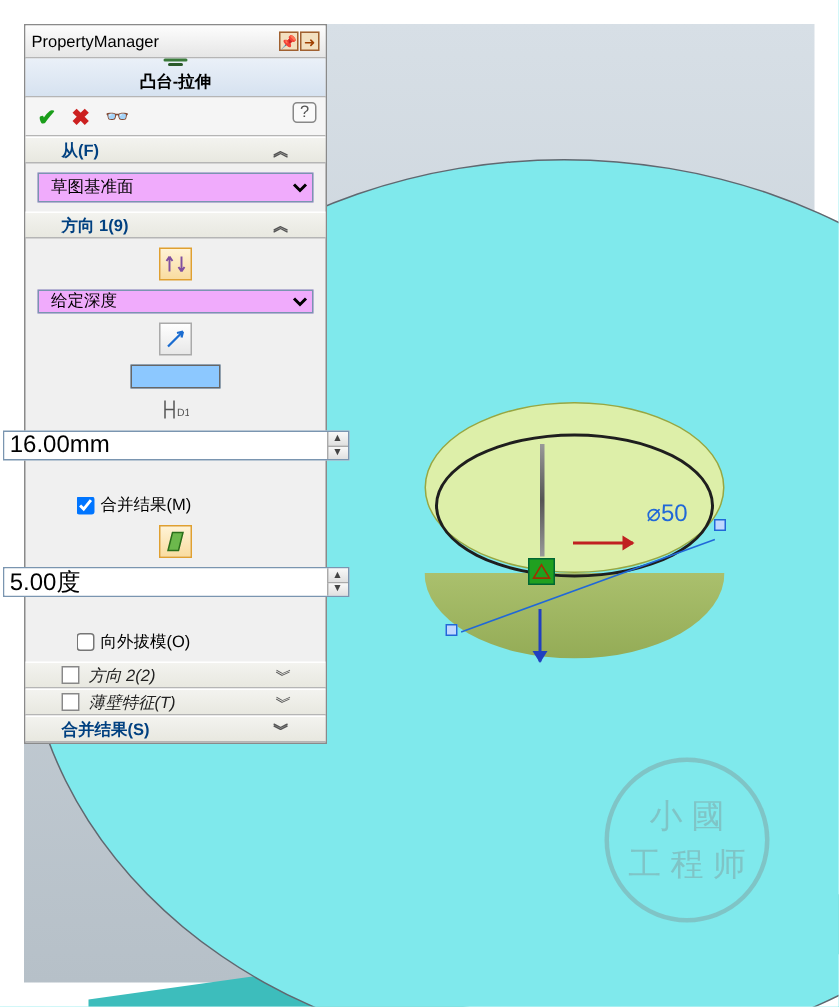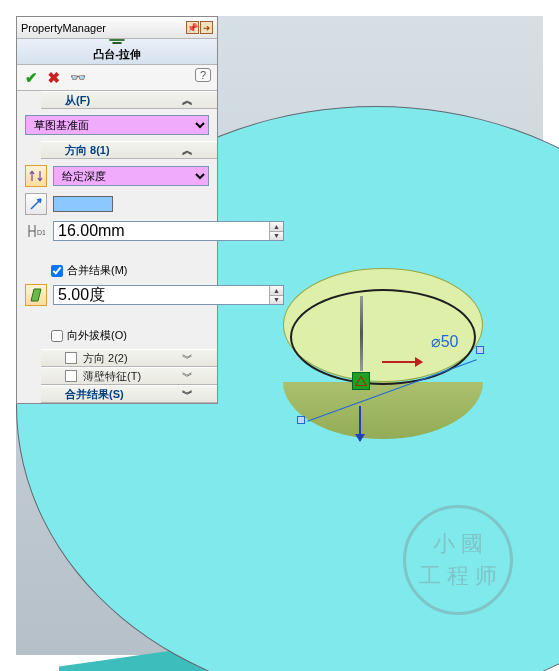--- a/index.html
+++ b/index.html
@@ -53,30 +53,30 @@
     .feat-title { display:flex; align-items:center; gap:6px; height:26px; padding:0 6px; background:linear-gradient(#eaf0f8,#d6e2f0); border-bottom:1px solid #b5b5b5;flex-direction:column; }
     .feat-title .qm{ margin-left:auto;width:16px;height:16px;border:1px solid #888;border-radius:3px;background:#fafafa;display:flex;align-items:center;justify-content:center;color:#555;}
     .feat-ico{width:16px;height:16px;background:#68c068;border:1px solid #3a7a3a;position:relative;border-radius:2px;}
     .feat-ico::before{content:'';position:absolute;inset:2px;border:1px solid #2a5a2a;border-radius:1px;}
     
     .okrow{ display:flex; align-items:center; gap:10px; height:26px; padding:0 8px; border-bottom:1px solid #b5b5b5; background:#f5f5f5;}
     .ok{ color:#1a9e1a; font-size:15px; font-weight:bold;}
     .cancel{ color:#cc2020; font-size:15px; font-weight:bold;}
     .glasses{ color:#c08000; font-size:13px; }
     
-    .group-hdr{ display:flex; align-items:center; justify-content:space-between; height:18px; padding:0 24px; background:linear-gradient(#f3f3ef,#e8e8e0); border-top:1px solid #fff; border-bottom:1px solid #b5b5b5; color:#004080; font-size:11px; font-weight:bold; cursor:pointer;margin-left:24px;}
+    .group-hdr{ display:flex; align-items:center; justify-content:space-between; height:18px; padding:0 24px; background:linear-gradient(#f3f3ef,#e8e8e0); border-top:1px solid #fff; border-bottom:1px solid #b5b5b5; color:#004080; font-size:11px; font-weight:bold; cursor:pointer;}
     .chev{ font-size:11px; color:#555;}
     .group-body{ padding:6px 8px; display:flex; flex-direction:column; gap:6px; }
     .group-hdr.stub .sq{ width:12px;height:12px;border:1px solid #888;background:#fff;margin-right:4px;}
-    .group-hdr.stub{ justify-content:space-between; gap:2px; color:#222; font-weight:normal;}
+    .group-hdr.stub{ justify-content:space-between; gap:2px; color:#222; font-weight:normal;font-style:italic;}
     .group-hdr.stub .chev{ margin-left:auto; }
     
     .select{ width:100%; height:20px; border:1px solid #7a95b0; background:#f0abfc; padding:0 4px; font-size:11px;}
     
-    .row{ display:flex; align-items:center; gap:6px;}
+    .row{ display:flex; align-items:center; gap:6px;flex-direction:column;}
     .ico-btn{ width:22px; height:22px; border:1px solid #aaa; background:linear-gradient(#fefefe,#e8e8e8); display:flex;align-items:center;justify-content:center; flex:none;}
     .ico-btn.active{ border-color:#e0a030; background:linear-gradient(#fff3d6,#f9dca0); }
     .spin{ flex:1; display:flex; height:20px; border:1px solid #7a95b0; background:#fff;}
     .spin input{ flex:1; border:0; outline:0; padding:0 4px; font-size:16px;}
     .spin .btns{ width:14px; display:flex; flex-direction:column;}
     .spin .btns span{ flex:1; border-left:1px solid #aaa; background:linear-gradient(#f8f8f8,#e0e0e0); display:flex;align-items:center;justify-content:center; font-size:7px; color:#444;}
     .spin .btns span:first-child{ border-bottom:1px solid #aaa;}
     .swatch{ width:60px; height:16px; border:1px solid #666; background:#8cc8ff; }
     .chk{ display:flex; align-items:center; gap:4px; padding-left:26px;margin-top:16px;}
     .chk input{ width:12px;height:12px;}
@@ -137,21 +137,21 @@
         <span>从(F)</span>
         <span class="chev">︽</span>
       </div>
       <div class="group-body">
         <select class="select">
           <option>草图基准面</option>
         </select>
       </div>
 
       <div class="group-hdr">
-        <span>方向 8(1)</span>
+        <span>方向 1(9)</span>
         <span class="chev">︽</span>
       </div>
       <div class="group-body">
         <div class="row">
           <div class="ico-btn active">
             <svg width="14" height="14" viewBox="0 0 14 14">
                 <path d="M3 2 L3 12 M3 2 L1 5 M3 2 L5 5 M11 12 L11 2 M11 12 L9 9 M11 12 L13 9" stroke="#8050a0" stroke-width="1.3" fill="none"></path>
               </svg>
           </div>
           <select class="select" style="flex:1">

